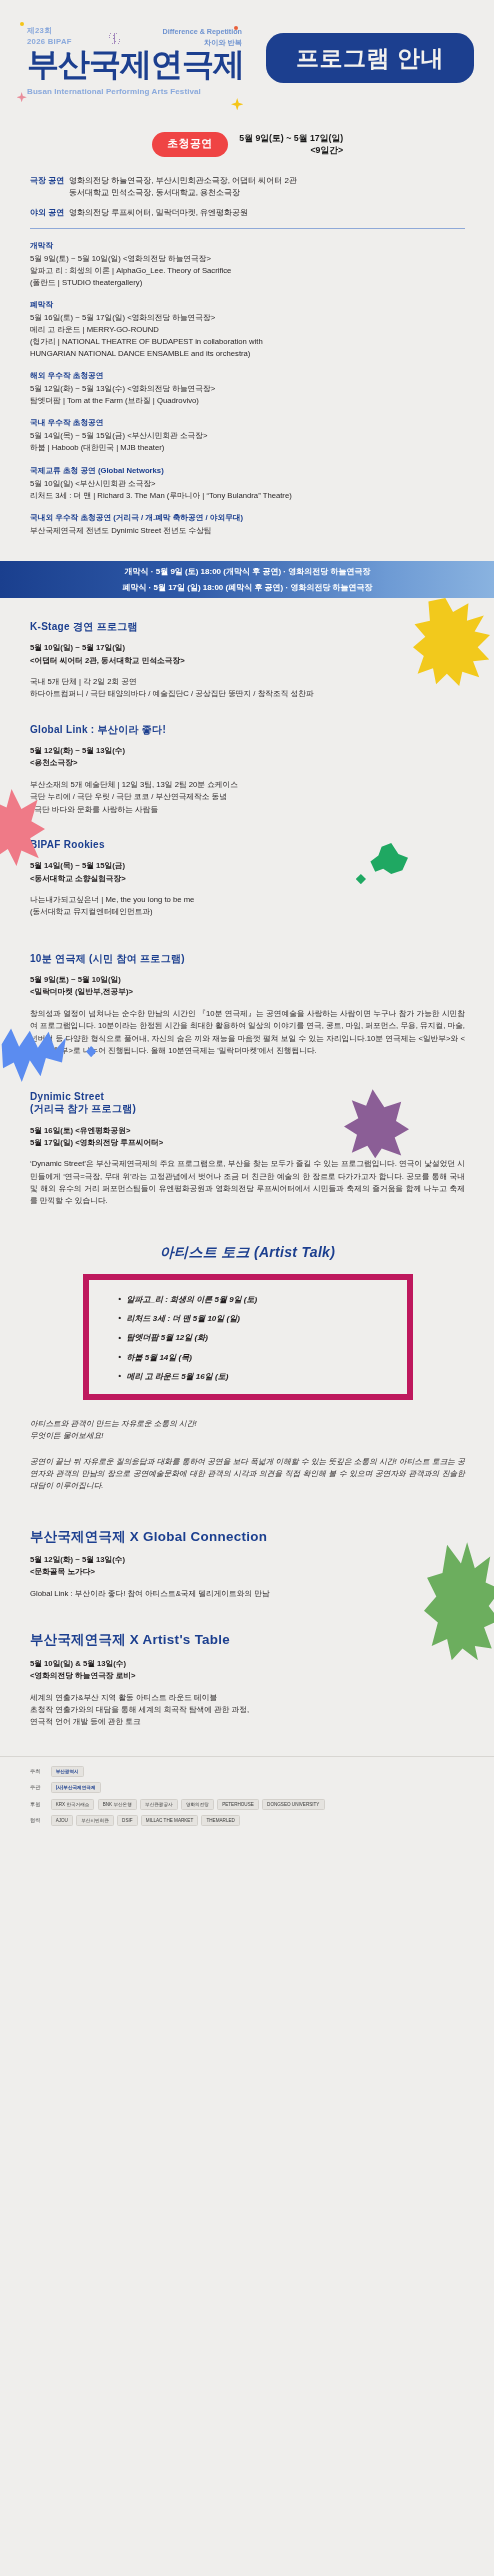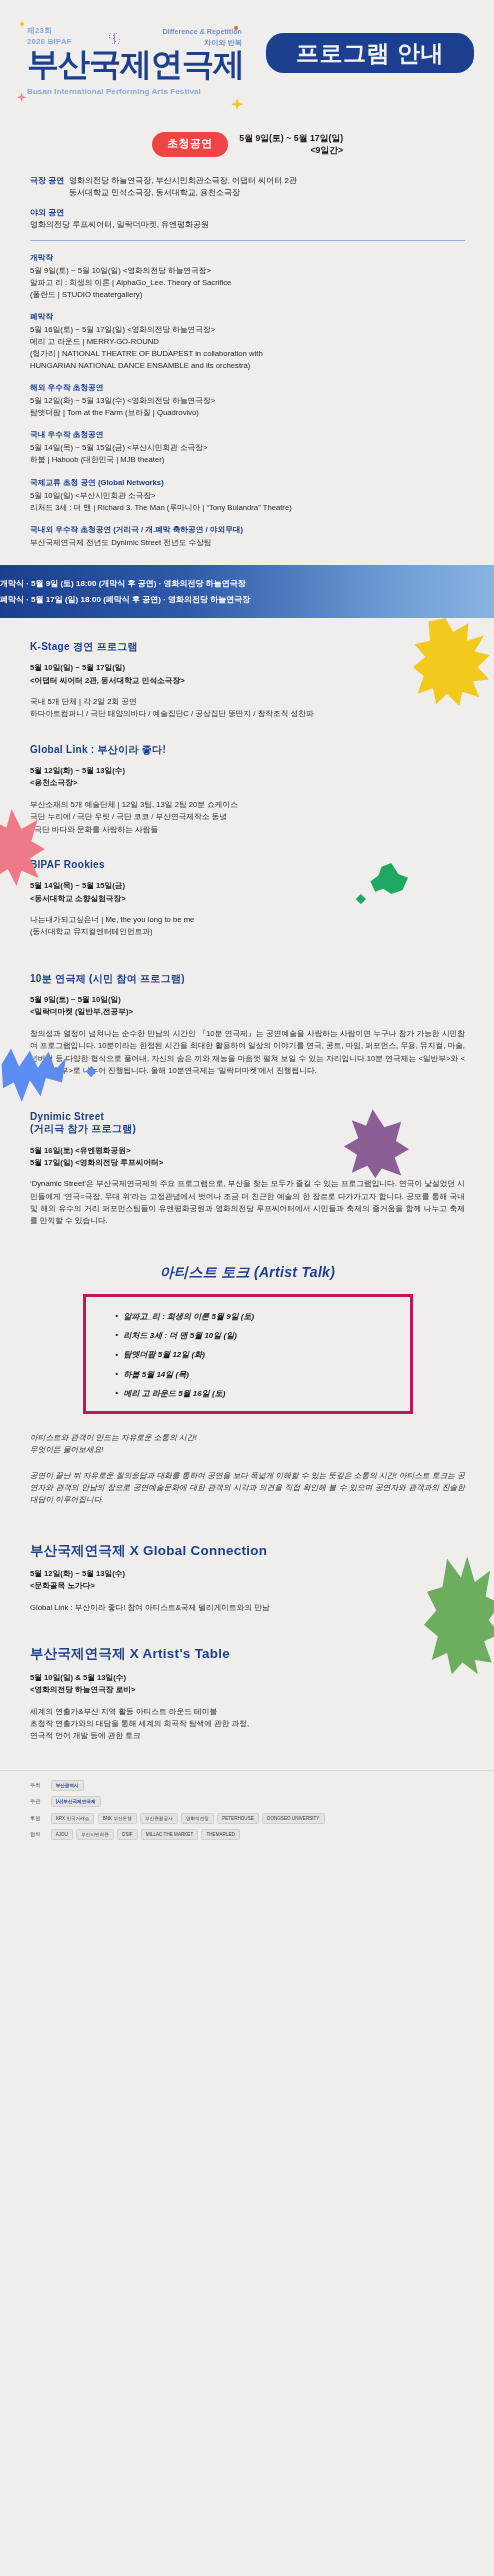--- a/index.html
+++ b/index.html
@@ -23,21 +23,21 @@
   .kicker { color:#8aa9dc; font-weight:bold; font-size:7.7px; line-height:1.45; letter-spacing:0.3px; }
   .bigtitle {
     color:#1c3f8f; font-weight:bold; font-size:32px; line-height:1;
     margin-top:1px; letter-spacing:-1px;
     -webkit-text-stroke: 0px;
   }
   .subtitle-en { color:#8aa9dc; font-weight:bold; font-size:8px; letter-spacing:0.1px; margin-top:6.2px; }
   .diff { position:absolute; left:149px; top:27px; text-align:right; width:93px;
           color:#6f93d0; font-weight:bold; font-size:7.2px; line-height:1.5; }
   .prog-badge {
-    position:absolute; left:266px; top:33px; width:208px; height:40px;
+    position:absolute; left:266px; top:33px; width:208px; height:50px;
     background:#1c3f8f; border-radius:17.5px 17.5px 17.5px 17.5px;
     display:flex; align-items:center; justify-content:center;
   }
   .prog-badge span { color:#f2f1ee; font-weight:bold; font-size:23px; letter-spacing:0.5px; }
 
   
   .sec { position:relative; }
   .pill-row { display:flex; align-items:center; justify-content:center; gap:11.3px; padding-top:18.5px; }
   .pill {
     background:#ef4444; color:#fff; border-radius:14.4px;
@@ -51,38 +51,38 @@
   .venue-val { font-size:8px; line-height:1.5; }
 
   .hr { height:1.5px; background:#8fa9d8; margin:9.3px 30px 0 30px; }
 
   .block { margin:11.3px 30px 0 30px; }
   .block h4 { margin:0 0 2.1px 0; color:#1c3f8f; font-size:7.7px; font-weight:bold; }
   .block p { margin:0; font-size:7.7px; line-height:1.55; }
 
   
   .band {
-    margin-top:16px; height:53px;
+    margin-top:24px; height:37px;
     background: linear-gradient(90deg,#1a3f8e 0%, #2f5aa8 38%, #6d9ad4 78%, #8ab3e0 100%);
-    display:flex; flex-direction:column; align-items:flex-start; justify-content:center; gap:5.2px;
+    display:flex; flex-direction:column; align-items:center; justify-content:center; gap:5.2px;
     color:#fff; font-weight:bold; font-size:8px;
   }
 
   
   .prog { margin:0 30px; padding-top:23px; position:relative; }
   .prog-title { color:#1c3f8f; font-weight:bold; font-size:10px; letter-spacing:0.3px; line-height:1.2; }
   .prog-title.sm { font-size:13.4px; }
   .prog-date { margin-top:9.3px; font-size:7.7px; font-weight:bold; line-height:1.6; }
   .prog-body { margin-top:9.3px; font-size:7.7px; line-height:1.6; }
   .prog-body.just { text-align:justify; }
 
   .center-title { text-align:center; color:#1c3f8f; font-weight:bold; font-size:14px; letter-spacing:0.3px; }
 
   .talk-box {
-    margin:12.4px auto 0 auto; width:330px; border:3px solid #be185d; background:transparent;
+    margin:12.4px auto 0 auto; width:330px; border:6px solid #be185d; background:transparent;
     padding:15.5px 0 13.4px 0;
   }
   .talk-box ul { margin:0; padding:0 0 0 38px; list-style:none; }
   .talk-box li { font-size:8px; font-weight:bold; line-height:1; margin-bottom:11.3px; position:relative; }
   .talk-box li:last-child { margin-bottom:0; }
   .talk-box li:before { content:"•"; position:absolute; left:-8.2px; top:-0.5px; }
 
   
   .footer { margin-top:27px; border-top:0.5px solid #d8d6d2; padding:9.3px 30px 13.4px 30px; }
   .f-row { display:flex; align-items:center; gap:7.2px; margin-bottom:5.2px; }
@@ -144,21 +144,21 @@
     </div>
 
     <div class="venues">
       <div class="venue-row">
         <div class="venue-label">극장 공연</div>
         <div class="venue-val">
           <div>영화의전당 하늘연극장, 부산시민회관소극장, 어댑터 씨어터 2관</div>
           <div>동서대학교 민석소극장, 동서대학교, 용천소극장</div>
         </div>
       </div>
-      <div class="venue-row" style="margin-top:8.2px;flex-direction:column;">
+      <div class="venue-row" style="margin-top:8.2px;">
         <div class="venue-label">야외 공연</div>
         <div class="venue-val">
           <div>영화의전당 루프씨어터, 밀락더마켓, 유엔평화공원</div>
         </div>
       </div>
     </div>
 
     <div class="hr"></div>
 
     <div class="block">

